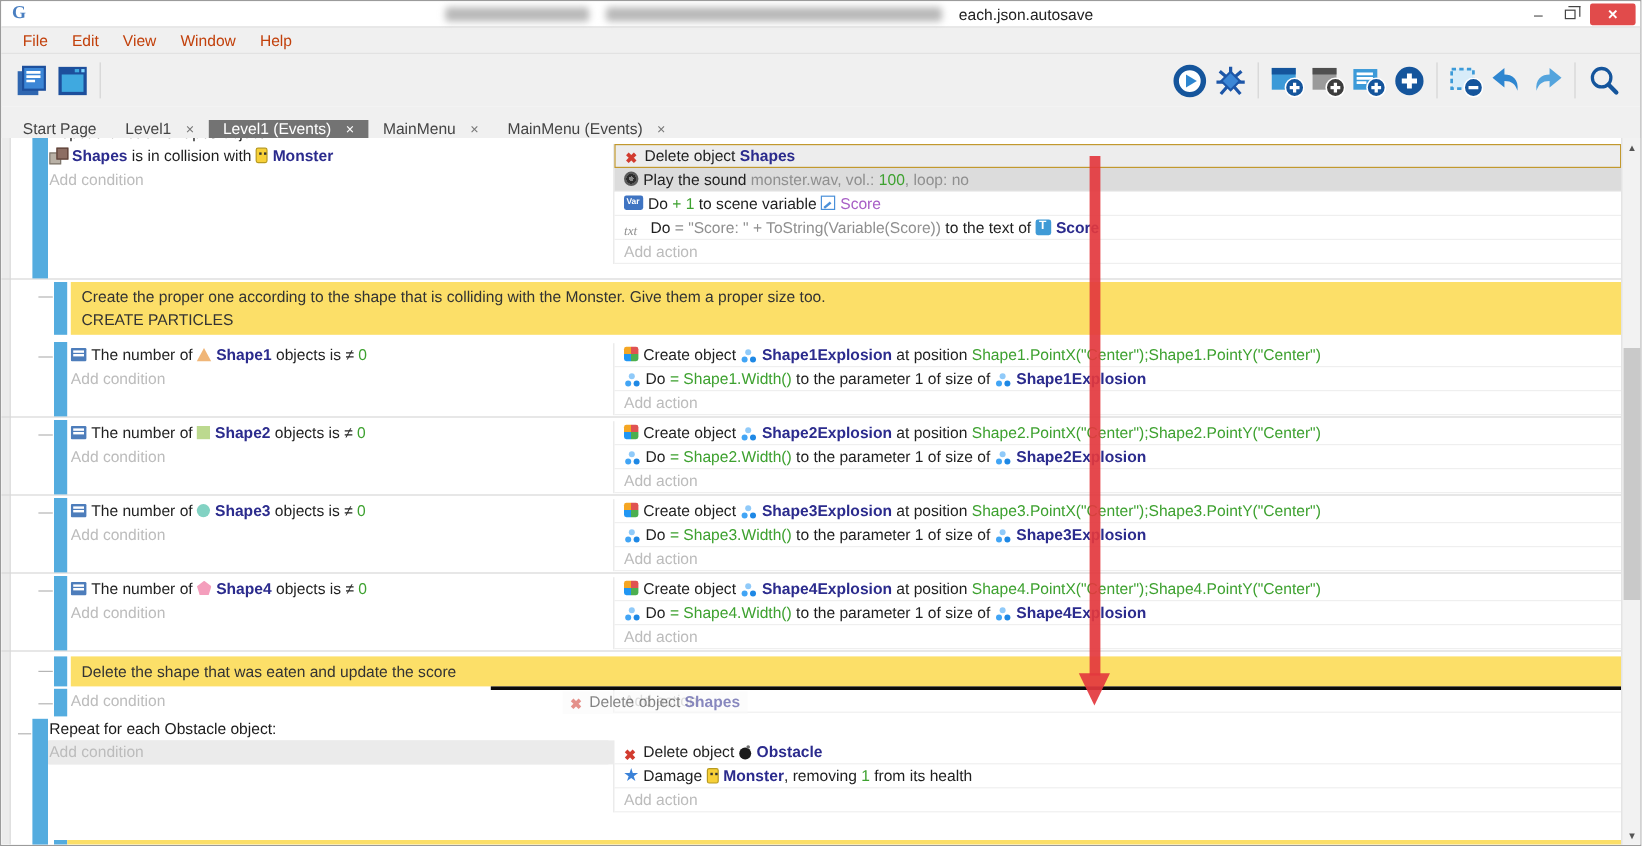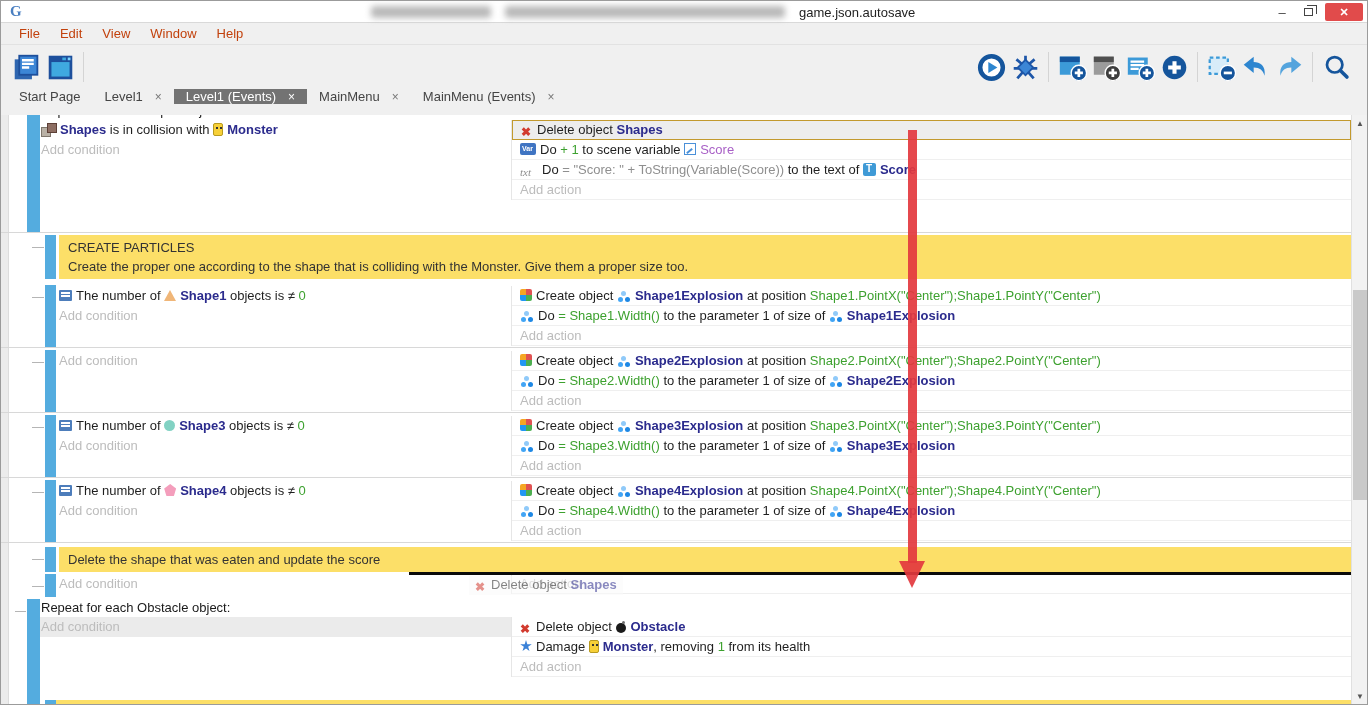--- a/index.html
+++ b/index.html
@@ -25,21 +25,21 @@
 
   
   #toolbar{height:44px;background:#f0f0f0;position:relative;display:flex;align-items:center}
   #tb-left{display:flex;align-items:center;padding-left:8px}
   #tb-right{position:absolute;right:14px;top:0;height:44px;display:flex;align-items:center}
   .tbtn{width:34px;height:34px;display:flex;align-items:center;justify-content:center}
   .tbtn svg{width:29px;height:29px}
   .tsep{width:1px;height:30px;background:#d4d4d4;margin:0 6px}
 
   
-  #tabbar{height:26px;background:#f0f0f0;display:flex;align-items:flex-start;padding-left:6px}
+  #tabbar{height:26px;background:#f0f0f0;display:flex;align-items:flex-end;padding-left:6px}
   .tab{display:flex;align-items:center;padding:0 12px;color:#444;white-space:nowrap}
   .tab .x{margin-left:12px;color:#777;font-size:12px}
   .tab.active{background:#737373;color:#fff}
   .tab.active .x{color:#fff}
 
   
   #events{position:absolute;left:0;top:114px;right:0;bottom:0;background:#fff;overflow:hidden}
   #gutter{position:absolute;left:0;top:0;bottom:0;width:8px;background:#ececec;border-right:1px solid #ddd}
   .blk{position:relative;margin:0 16px 2px 0}
   .blk .bar{position:absolute;top:0;bottom:0;background:#54acdf}
@@ -137,21 +137,21 @@
 </head>
 <body>
 
 <div id="app">
 
   <div id="titlebar">
     <span id="logo">G</span>
     <div id="titlewrap">
       <span class="blurblob" style="width:120px"></span>
       <span class="blurblob" style="width:280px"></span>
-      <span id="titletext">game.json.autosave</span>
+      <span id="titletext">each.json.autosave</span>
     </div>
     <div id="winbtns">
       <span class="wbtn">–</span>
       <span class="wbtn">
           <span class="restore-glyph"></span>
         </span>
       <span id="btn-close">✕</span>
     </div>
   </div>
 
@@ -284,32 +284,33 @@
         <div class="blk evt lvl1 blk-a">
           <span class="bar"></span>
           <div class="ehead">Repeat for each Shapes object:</div>
           <div class="body">
             <div class="conds">
               <div class="row"><span class="ic ic-collision"></span><span class="obj">Shapes</span><span class="t"> is in collision with </span><span class="ic ic-monster"></span><span class="obj">Monster</span></div>
               <div class="row add">Add condition</div>
             </div>
             <div class="acts">
               <div class="row sel-border"><span class="ic ic-delete"></span><span class="t">Delete object </span><span class="obj">Shapes</span></div>
+              <div class="row sel-fill"><span class="ic ic-sound"></span><span class="t">Play the sound </span><span class="gry">monster.wav, vol.: </span><span class="grn">100</span><span class="gry">, loop: no</span></div>
               <div class="row"><span class="ic ic-variable"></span><span class="t">Do </span><span class="grn">+ 1</span><span class="t"> to scene variable </span><span class="ic ic-scene-variable"></span><span class="pur">Score</span></div>
               <div class="row"><span class="ic ic-text-action"></span><span class="t">Do </span><span class="gry">= "Score: " + ToString(Variable(Score))</span><span class="t"> to the text of </span><span class="ic ic-text-object"></span><span class="obj">Score</span></div>
               <div class="row add">Add action</div>
             </div>
           </div>
         </div>
         <div class="blk cmt lvl2 blk-b">
           <span class="bar"></span>
           <span class="tick"></span>
           <div class="cmt-box">
+            <div>Create the proper one according to the shape that is colliding with the Monster. Give them a proper size too.</div>
             <div>CREATE PARTICLES</div>
-            <div>Create the proper one according to the shape that is colliding with the Monster. Give them a proper size too.</div>
           </div>
         </div>
         <div class="blk evt lvl2 blk-c1 blk-c">
           <span class="bar"></span>
           <span class="tick"></span>
           <div class="body">
             <div class="conds">
               <div class="row"><span class="ic ic-object-count"></span><span class="t">The number of </span><span class="ic ic-shape1"></span><span class="obj">Shape1</span><span class="t"> objects is ≠ </span><span class="grn">0</span></div>
               <div class="row add">Add condition</div>
             </div>
@@ -318,20 +319,21 @@
               <div class="row"><span class="ic ic-particles"></span><span class="t">Do </span><span class="grn">= Shape1.Width()</span><span class="t"> to the parameter 1 of size of </span><span class="ic ic-particles"></span><span class="obj">Shape1Explosion</span></div>
               <div class="row add">Add action</div>
             </div>
           </div>
         </div>
         <div class="blk evt lvl2 blk-c2 blk-c">
           <span class="bar"></span>
           <span class="tick"></span>
           <div class="body">
             <div class="conds">
+              <div class="row"><span class="ic ic-object-count"></span><span class="t">The number of </span><span class="ic ic-shape2"></span><span class="obj">Shape2</span><span class="t"> objects is ≠ </span><span class="grn">0</span></div>
               <div class="row add">Add condition</div>
             </div>
             <div class="acts">
               <div class="row"><span class="ic ic-create-object"></span><span class="t">Create object </span><span class="ic ic-particles"></span><span class="obj">Shape2Explosion</span><span class="t"> at position </span><span class="grn">Shape2.PointX("Center");Shape2.PointY("Center")</span></div>
               <div class="row"><span class="ic ic-particles"></span><span class="t">Do </span><span class="grn">= Shape2.Width()</span><span class="t"> to the parameter 1 of size of </span><span class="ic ic-particles"></span><span class="obj">Shape2Explosion</span></div>
               <div class="row add">Add action</div>
             </div>
           </div>
         </div>
         <div class="blk evt lvl2 blk-c3 blk-c">

